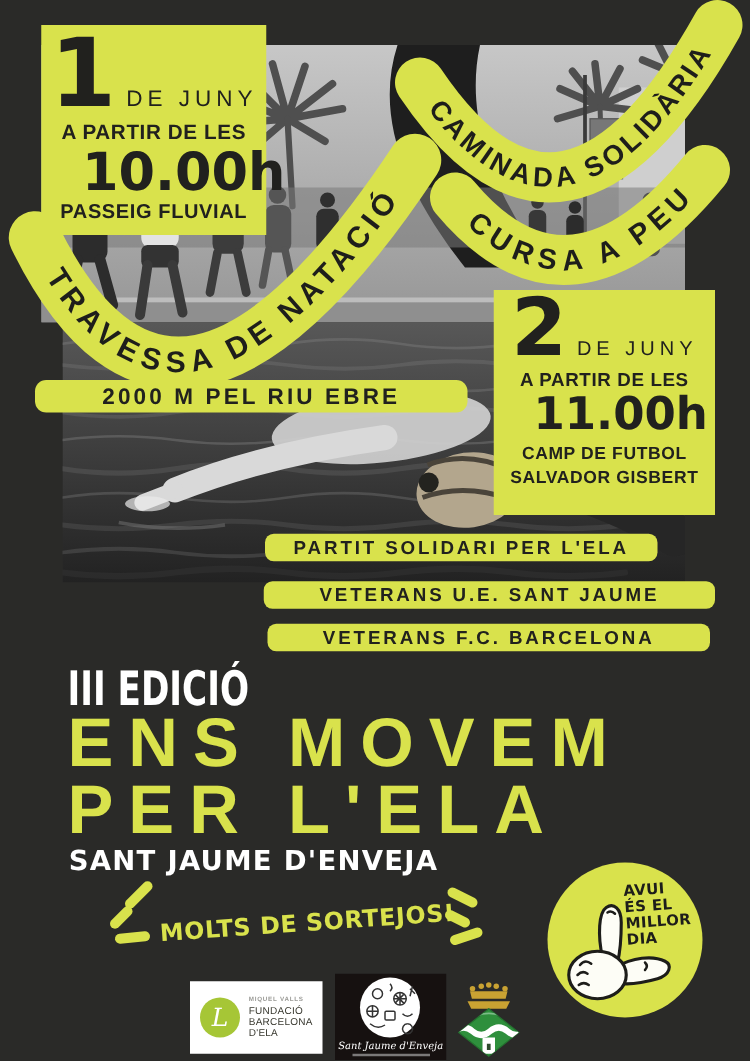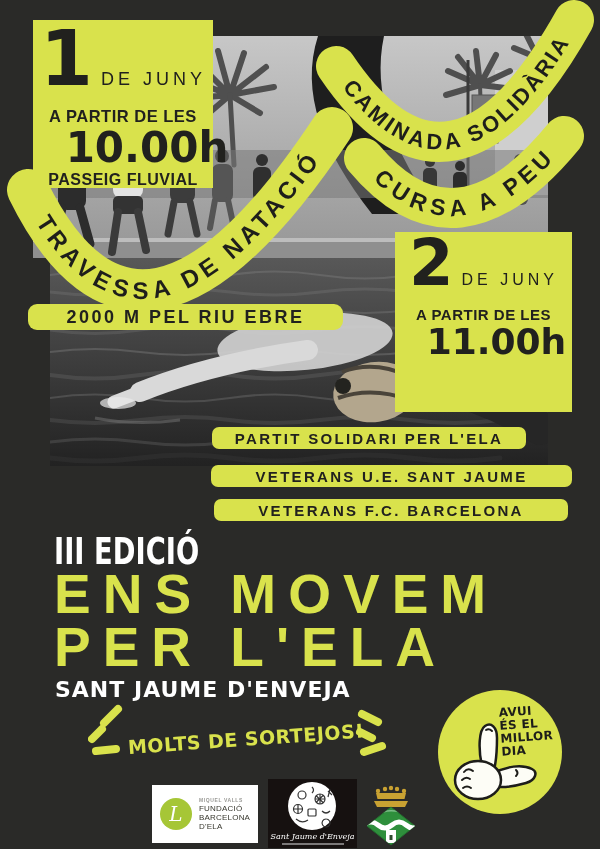--- a/index.html
+++ b/index.html
@@ -14,32 +14,32 @@
   .ybox{position:absolute;background:#d9e24c;color:#21211e;text-align:center;
         display:flex;flex-direction:column;align-items:center;}
   .box1{left:33px;top:20px;width:180px;height:168px;padding-top:4px;box-sizing:border-box;}
   .box2{left:395px;top:232px;width:177px;height:180px;padding-top:2px;box-sizing:border-box;}
   .dayrow{display:flex;align-items:baseline;gap:8px;justify-content:center;}
   .daynum{font-family:"DejaVu Sans",sans-serif;font-weight:800;line-height:0.92;}
   .box1 .daynum{font-size:76px;}
   .box2 .daynum{font-size:64px;}
   .month{font-weight:400;letter-spacing:4px;font-size:18px;}
   .box2 .month{font-size:16px;}
-  .fromline{font-weight:700;font-size:16.5px;letter-spacing:0.5px;margin-top:13px;}
+  .fromline{font-weight:700;font-size:16.5px;letter-spacing:0.5px;margin-top:3px;}
   .box2 .fromline{font-size:15px;}
   .time{font-family:"DejaVu Sans",sans-serif;font-weight:800;line-height:1.05;}
   .box1 .time{font-size:42px;margin-left:48px;}
   .box2 .time{font-size:36px;margin-left:26px;}
   .place{font-weight:700;font-size:16px;letter-spacing:0.5px;margin-top:1px;}
   .box2 .place{font-size:14px;line-height:19px;margin-top:2px;}
   
   .pill{position:absolute;background:#d9e24c;color:#21211e;border-radius:7px;
         display:flex;align-items:center;justify-content:center;
         font-weight:700;white-space:nowrap;}
-  .pill-distance{left:28px;top:304px;width:315px;height:26px;border-radius:9px;
+  .pill-distance{left:28px;top:304px;width:346px;height:26px;border-radius:9px;
         font-size:18px;letter-spacing:2.5px;}
   .pill-match1{left:212px;top:427px;width:314px;height:22px;font-size:15px;letter-spacing:2.3px;}
   .pill-match2{left:211px;top:465px;width:361px;height:22px;font-size:15px;letter-spacing:2.3px;}
   .pill-match3{left:214px;top:499px;width:354px;height:22px;font-size:15px;letter-spacing:2.3px;}
   
   .edition{left:54px;top:529px;color:#fff;font-family:"DejaVu Sans",sans-serif;
         font-weight:800;font-size:38px;transform:scaleX(0.72);transform-origin:left top;
         letter-spacing:0;white-space:nowrap;}
   .title-line{color:#d9e24c;font-weight:700;font-size:55px;letter-spacing:12px;
         white-space:nowrap;line-height:53px;}
@@ -225,20 +225,24 @@
     <div class="place">PASSEIG FLUVIAL</div>
   </div>
 
   <div class="ybox box2">
     <div class="dayrow">
       <span class="daynum">2</span>
       <span class="month">DE JUNY</span>
     </div>
     <div class="fromline">A PARTIR DE LES</div>
     <div class="time">11.00h</div>
+    <div class="place">
+      <div>CAMP DE FUTBOL</div>
+      <div>SALVADOR GISBERT</div>
+    </div>
   </div>
 
   <div class="pill pill-distance">2000 M PEL RIU EBRE</div>
 
   <div class="pill pill-match1">PARTIT SOLIDARI PER L'ELA</div>
   <div class="pill pill-match3">VETERANS F.C. BARCELONA</div>
   <div class="pill pill-match2">VETERANS U.E. SANT JAUME</div>
 
   <div class="abs edition">III EDICIÓ</div>
   <div class="abs title-line title2">PER L'ELA</div>

